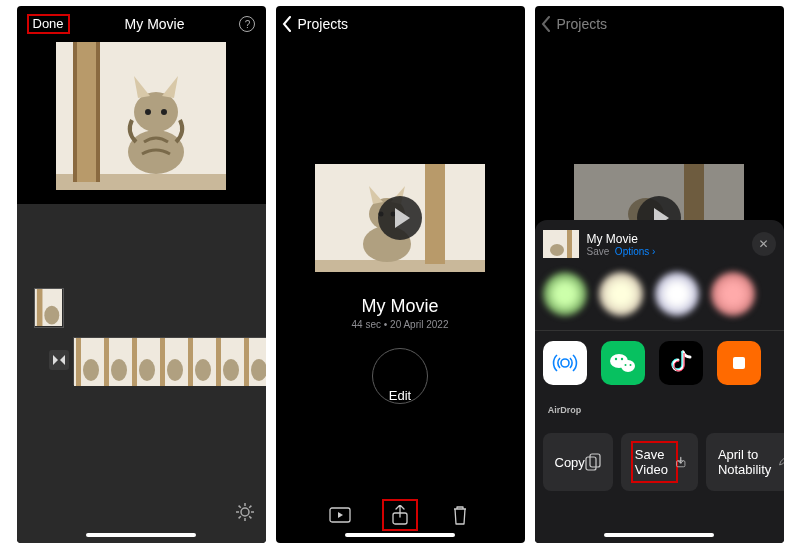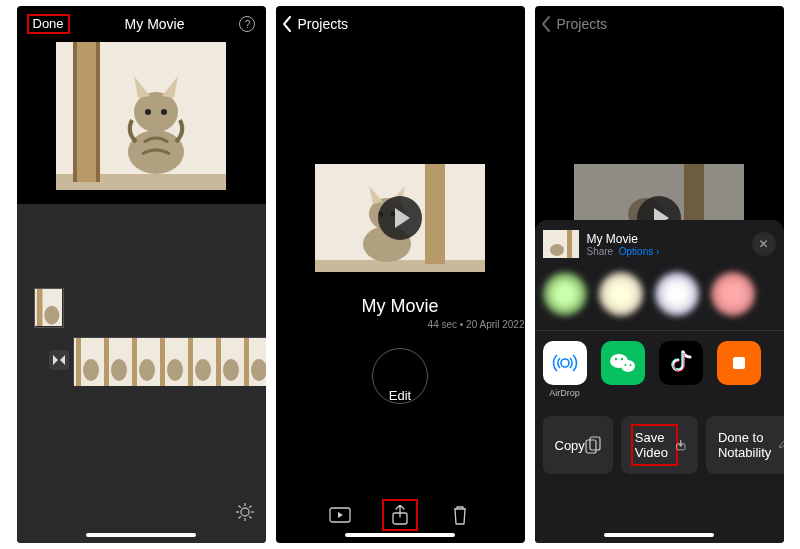--- a/index.html
+++ b/index.html
@@ -20,42 +20,42 @@
   .s1-strip div { flex: 1; min-width: 28px; }
   .s1-gear { position: absolute; right: 12px; bottom: 22px; width: 18px; height: 18px; }
   .home-ind { position: absolute; left: 50%; transform: translateX(-50%); bottom: 6px; width: 110px; height: 4px; background: #fff; border-radius: 3px; }
 
   
   .s2-header { display: flex; align-items: center; gap: 6px; padding: 10px 10px 4px 6px; font-size: 14px; cursor: pointer; }
   .s2-preview { margin: 128px auto 0 auto; width: 170px; height: 108px; position: relative; }
   .play-btn { position: absolute; left: 50%; top: 50%; transform: translate(-50%,-50%); width: 44px; height: 44px; background: rgba(30,30,30,.85); border-radius: 50%; display: flex; align-items: center; justify-content: center; }
   .play-tri { width: 0; height: 0; border-left: 15px solid #ccc; border-top: 10px solid transparent; border-bottom: 10px solid transparent; margin-left: 4px; }
   .s2-title { text-align: center; margin-top: 24px; font-size: 18px; font-weight: 500; }
-  .s2-sub { text-align: right; font-size: 10px; color: #8e8e93; margin-top: 2px; }
+  .s2-sub { text-align: center; font-size: 10px; color: #8e8e93; margin-top: 2px; }
   .s2-edit { margin: 18px auto 0 auto; width: 56px; height: 56px; border: 1.5px solid #5a5a5a; border-radius: 50%; display: flex; align-items: flex-end; justify-content: center; font-size: 13px; cursor: pointer; }
   .s2-toolbar { position: absolute; left: 0; right: 0; bottom: 18px; display: flex; justify-content: center; gap: 36px; align-items: center; }
   .tool { width: 24px; height: 20px; display: flex; align-items: center; justify-content: center; cursor: pointer; }
   .tool.share { outline: 2px solid #d40000; outline-offset: 4px; }
 
   
   .s3-preview { margin: 128px auto 0 auto; width: 170px; height: 108px; position: relative; }
   .s3-sheet { position: absolute; left: 0; right: 0; bottom: 0; top: 214px; background: #1c1c1e; border-top-left-radius: 12px; border-top-right-radius: 12px; padding: 10px 8px 0 8px; }
   .sheet-head { display: flex; align-items: center; gap: 8px; }
   .sheet-thumb { width: 36px; height: 28px; }
   .sheet-headtxt { flex: 1; }
   .sheet-title { font-size: 12px; }
   .sheet-sub { font-size: 10px; color: #8e8e93; }
   .sheet-opts { color: #0a84ff; font-size: 10px; margin-top: 17px; }
   .sheet-close { width: 24px; height: 24px; border-radius: 50%; background: #2c2c2e; display: flex; align-items: center; justify-content: center; color: #aaa; font-size: 12px; cursor: pointer; }
   .contact-row { display: flex; gap: 12px; margin-top: 14px; filter: blur(3px); }
   .contact { width: 44px; height: 44px; border-radius: 50%; }
   .divider { height: 1px; background: #333; margin: 14px -8px 10px -8px; }
   .app-row { display: flex; gap: 14px; }
   .app-ico { width: 44px; height: 44px; border-radius: 10px; display: flex; align-items: center; justify-content: center; }
-  .app-lbl { font-size: 9px; color: #bbb; text-align: center; margin-top: 3px; }
+  .app-lbl { font-size: 9px; color: #bbb; text-align: center; margin-top: 20px; font-weight: bold; }
   .actions { margin-top: 18px; display: flex; gap: 8px; }
   .action { background: #2c2c2e; border-radius: 8px; padding: 10px 12px; font-size: 13px; display: flex; justify-content: space-between; align-items: center; cursor: pointer; }
   .action .txt { display: inline-block; }
   .action.highlight .txt { outline: 2px solid #d40000; padding: 4px 2px; }
   svg { display: block; }
 </style>
 </head>
 <body>
 
 <div class="phone">
@@ -244,21 +244,21 @@
       <div class="sheet-thumb">
         <svg viewBox="0 0 36 28">
             <rect width="36" height="28" fill="#efe9de"></rect>
             <rect x="24" width="5" height="28" fill="#b89a6a"></rect>
             <ellipse cx="14" cy="20" rx="7" ry="6" fill="#b0a080"></ellipse>
           </svg>
       </div>
       <div class="sheet-headtxt">
         <div class="sheet-title">My Movie</div>
         <div class="sheet-sub">
-          <span>Share</span>&nbsp;
+          <span>Save</span>&nbsp;
           <span class="sheet-opts"><span>Options</span> ›</span>
         </div>
       </div>
       <div class="sheet-close">✕</div>
     </div>
 
     <div class="contact-row">
       <div class="contact" style="background:radial-gradient(circle,#cfa 30%,#584 80%)"></div>
       <div class="contact" style="background:radial-gradient(circle,#ffd 30%,#cba 80%)"></div>
       <div class="contact" style="background:radial-gradient(circle,#fff 30%,#aac 80%)"></div>
@@ -326,21 +326,21 @@
       </div>
       <div class="action highlight">
         <span class="txt">Save Video</span>
         <svg width="16" height="18" viewBox="0 0 16 18">
             <path d="M8 1 v10 M4 7 l4 4 l4Н sibling -4" stroke="#ccc" stroke-width="1.2" fill="none"></path>
             <path d="M8 1 v10 M4 7 l4 4 l4 -4" stroke="#ccc" stroke-width="1.2" fill="none" stroke-linecap="round"></path>
             <rect x="1" y="7" width="14" height="10" rx="2" fill="none" stroke="#ccc" stroke-width="1.2"></rect>
           </svg>
       </div>
       <div class="action">
-        <span class="txt">Done to Notability</span>
+        <span class="txt">April to Notability</span>
         <svg width="16" height="16" viewBox="0 0 16 16">
             <path d="M2 14 L4 8 L12 0 L16 4 L8 12 Z" fill="none" stroke="#ccc" stroke-width="1.2" transform="scale(.85) translate(1,1)"></path>
           </svg>
       </div>
 
     </div>
   </div>
   <div class="home-ind"></div>
 </div>
 

